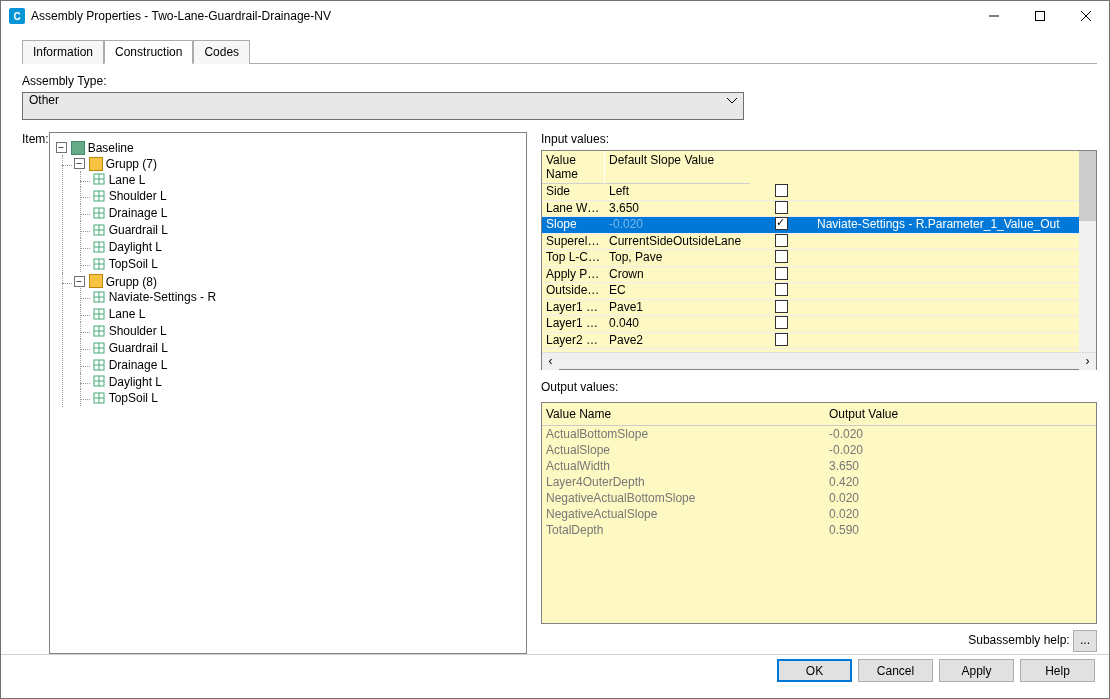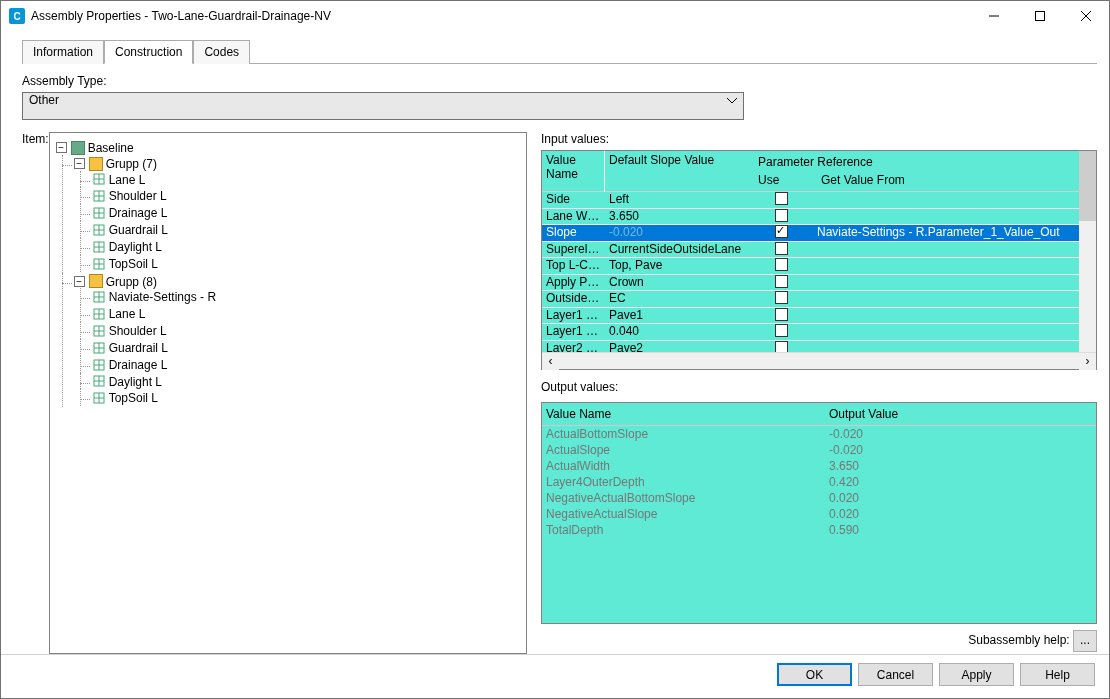--- a/index.html
+++ b/index.html
@@ -33,21 +33,21 @@
     .tree-toggle { display:inline-block; width:11px; height:11px; border:1px solid #707070; text-align:center; line-height:9px; font-size:10px; margin-right:4px; cursor:pointer; background:#fff; }
     .tree-icon { display:inline-block; width:14px; height:14px; vertical-align:middle; margin-right:3px; }
     .tree-icon.root { background: #6a8; border:1px solid #486; }
     .tree-icon.group { background: #f5c242; border:1px solid #b8860b; }
     .tree-icon.leaf svg { width:14px; height:14px; }
     .tree-label { vertical-align: middle; }
     .tree li::before { content:''; position:absolute; left:-12px; top:0; border-left:1px dotted #999; height:100%; }
     .tree li::after { content:''; position:absolute; left:-12px; top:10px; border-top:1px dotted #999; width:10px; }
     .tree > ul > li::before, .tree > ul > li::after { display:none; }
 
-    .grid-box { border: 1px solid #828282; background:#5eead4; position:relative; }
+    .grid-box { border: 1px solid #828282; background:#fef9c3; position:relative; }
     .input-grid { height: 220px; display:flex; flex-direction:column; }
     .grid-header { display:flex; font-size:12px; }
     .grid-header .hcell { border-bottom:1px solid #d0d0d0; padding:2px 4px; }
     .hcell.vn { width:63px; border-right:1px solid #fff; }
     .hcell.dv { width:145px; }
     .hcell.pr-wrap { flex:1; }
     .pr-top { padding:2px 4px; }
     .pr-sub { display:flex; }
     .pr-sub .use { width:63px; padding:2px 4px; }
     .pr-sub .gvf { flex:1; padding:2px 4px; }
@@ -78,21 +78,21 @@
     .oh.v { flex:1; }
     .output-body { flex:1; }
     .orow { display:flex; color:#777; }
     .orow .oc { padding:1px 4px; }
     .oc.n { width:283px; }
     .oc.v { flex:1; }
 
     .sub-help { text-align:right; padding: 6px 0 2px 0; }
     .sub-help-btn { display:inline-block; border:1px solid #adadad; background:#e1e1e1; width:24px; height:22px; text-align:center; line-height:18px; cursor:pointer; }
 
-    .footer { height:44px; border-top:1px solid #d0d0d0; display:flex; justify-content:flex-end; align-items:flex-end; padding:12px 14px; gap:6px; background:#fff; }
+    .footer { height:44px; border-top:1px solid #d0d0d0; display:flex; justify-content:flex-end; align-items:flex-start; padding:4px 14px; gap:6px; background:#fff; }
     .btn { width:75px; height:23px; border:1px solid #adadad; background:#e1e1e1; cursor:pointer; }
     .btn.default { border:2px solid #0078d7; }
   </style>
 </head>
 <body>
 
 <div class="titlebar">
   <div class="titlebar-icon">C</div>
   <div class="titlebar-text">Assembly Properties - Two-Lane-Guardrail-Drainage-NV</div>
   <div class="titlebar-btns">
@@ -213,27 +213,20 @@
           </div>
       </div>
     </div>
 
     <div class="right-panel">
       <div class="section-label">Input values:</div>
       <div class="grid-box input-grid">
         <div class="grid-header">
           <div class="hcell vn">Value Name</div>
           <div class="hcell dv">Default Slope Value</div>
-          <div class="hcell pr-wrap">
-            <div class="pr-top">Parameter Reference</div>
-            <div class="pr-sub">
-              <div class="use">Use</div>
-              <div class="gvf">Get Value From</div>
-            </div>
-          </div>
         </div>
         <div class="grid-body" id="input-rows">
             <div class="grid-row hrow">
               <div class="c vn">Side</div>
               <div class="c dv">Left</div>
               <div class="c use"><span class="chk"></span></div>
               <div class="c gvf"><none></none></div>
             </div>
             <div class="grid-row hrow">
               <div class="c vn">Lane Width</div>

